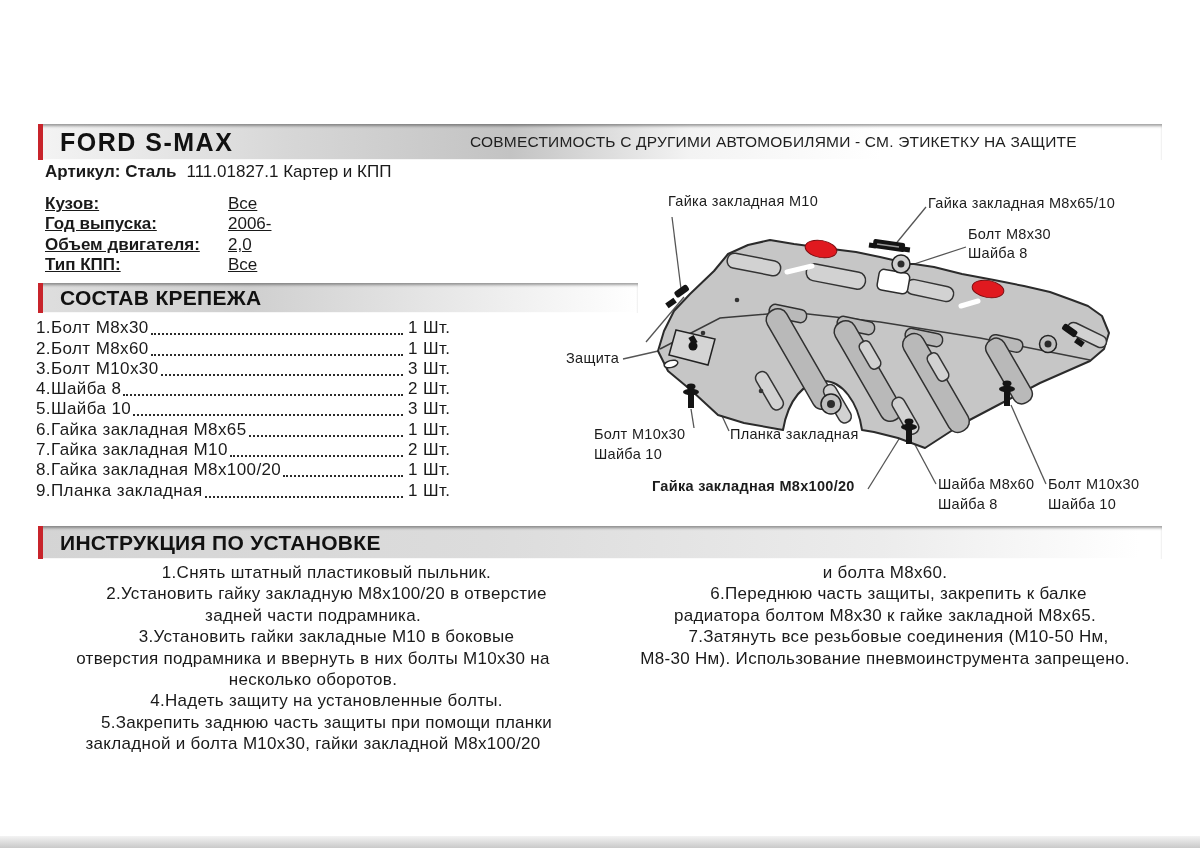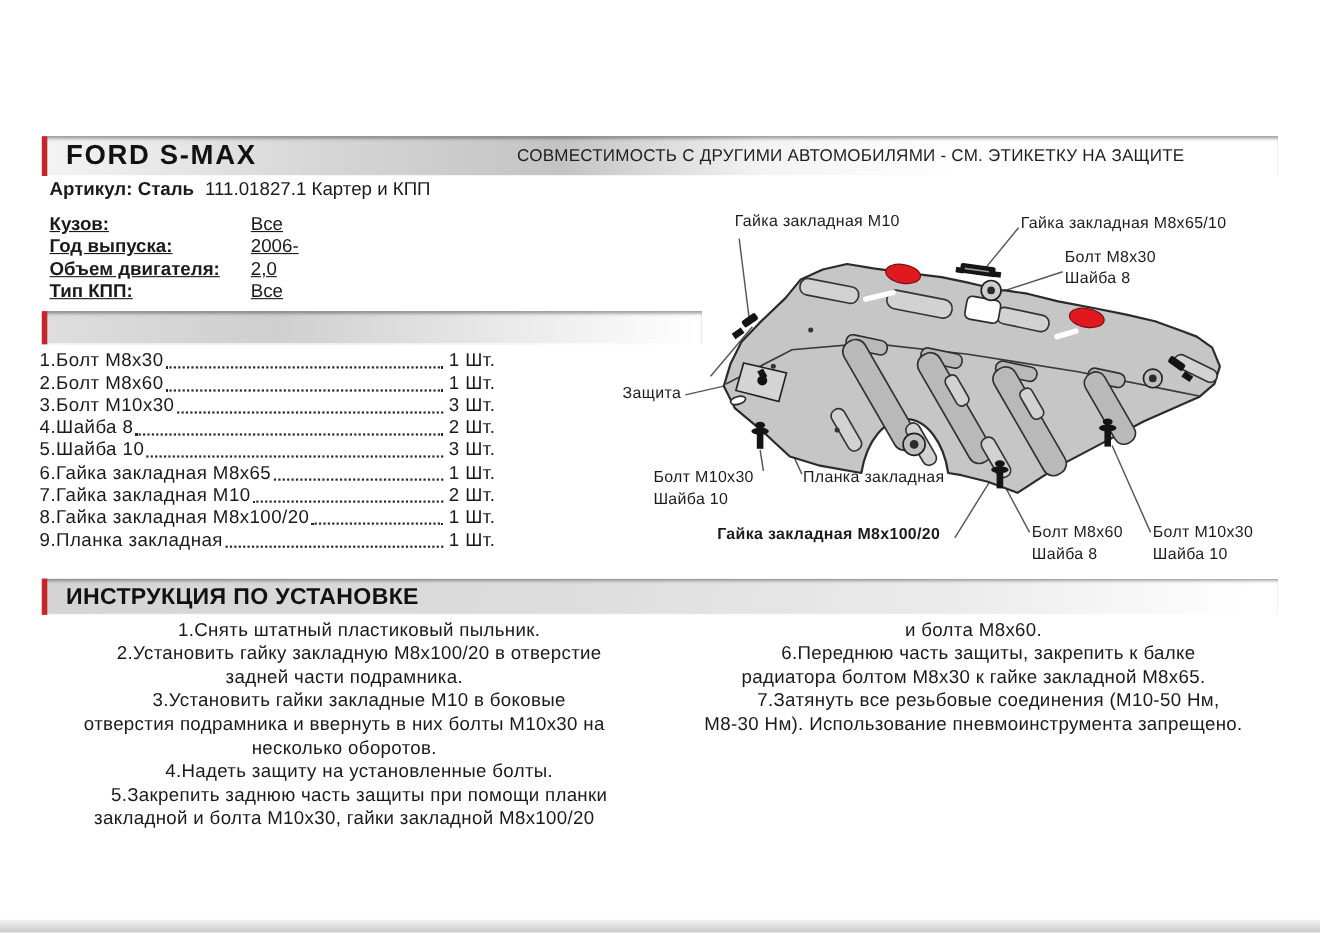--- a/index.html
+++ b/index.html
@@ -80,20 +80,21 @@
         <span class="sv">2,0</span>
       </div>
       <div class="spec-row">
         <span class="sl">Тип КПП:</span>
         <span class="sv">Все</span>
       </div>
     </div>
 
   <div class="bar bar2">
     <div class="stripe" style="background: rgb(200, 36, 43);"></div>
+    <span class="sect-title">СОСТАВ КРЕПЕЖА</span>
   </div>
   <div class="flist" id="fastener-list">
       <div class="f-row">
         <span class="f-name">1.Болт М8х30</span>
         <div class="f-dots"></div>
         <span class="f-qty">1 Шт.</span>
       </div>
       <div class="f-row">
         <span class="f-name">2.Болт М8х60</span>
         <div class="f-dots"></div>
@@ -270,20 +271,20 @@
   <div id="diagram-labels">
       <div class="dlabel" style="left: 668px; top: 193px;">Гайка закладная М10</div>
       <div class="dlabel" style="left: 928px; top: 195px;">Гайка закладная М8х65/10</div>
       <div class="dlabel" style="left: 968px; top: 226px;">Болт М8х30</div>
       <div class="dlabel" style="left: 968px; top: 245px;">Шайба 8</div>
       <div class="dlabel" style="left: 566px; top: 350px;">Защита</div>
       <div class="dlabel" style="left: 594px; top: 426px;">Болт М10х30</div>
       <div class="dlabel" style="left: 594px; top: 446px;">Шайба 10</div>
       <div class="dlabel" style="left: 730px; top: 426px;">Планка закладная</div>
       <div class="dlabel" style="left: 652px; top: 478px; font-weight: bold;">Гайка закладная М8х100/20</div>
-      <div class="dlabel" style="left: 938px; top: 476px;">Болт М8х60</div>
+      <div class="dlabel" style="left: 938px; top: 476px;">Шайба М8х60</div>
       <div class="dlabel" style="left: 938px; top: 496px;">Шайба 8</div>
       <div class="dlabel" style="left: 1048px; top: 476px;">Болт М10х30</div>
       <div class="dlabel" style="left: 1048px; top: 496px;">Шайба 10</div>
     </div>
 
   <div class="bottom-edge"></div>
 </div>
 
 </body></html>

